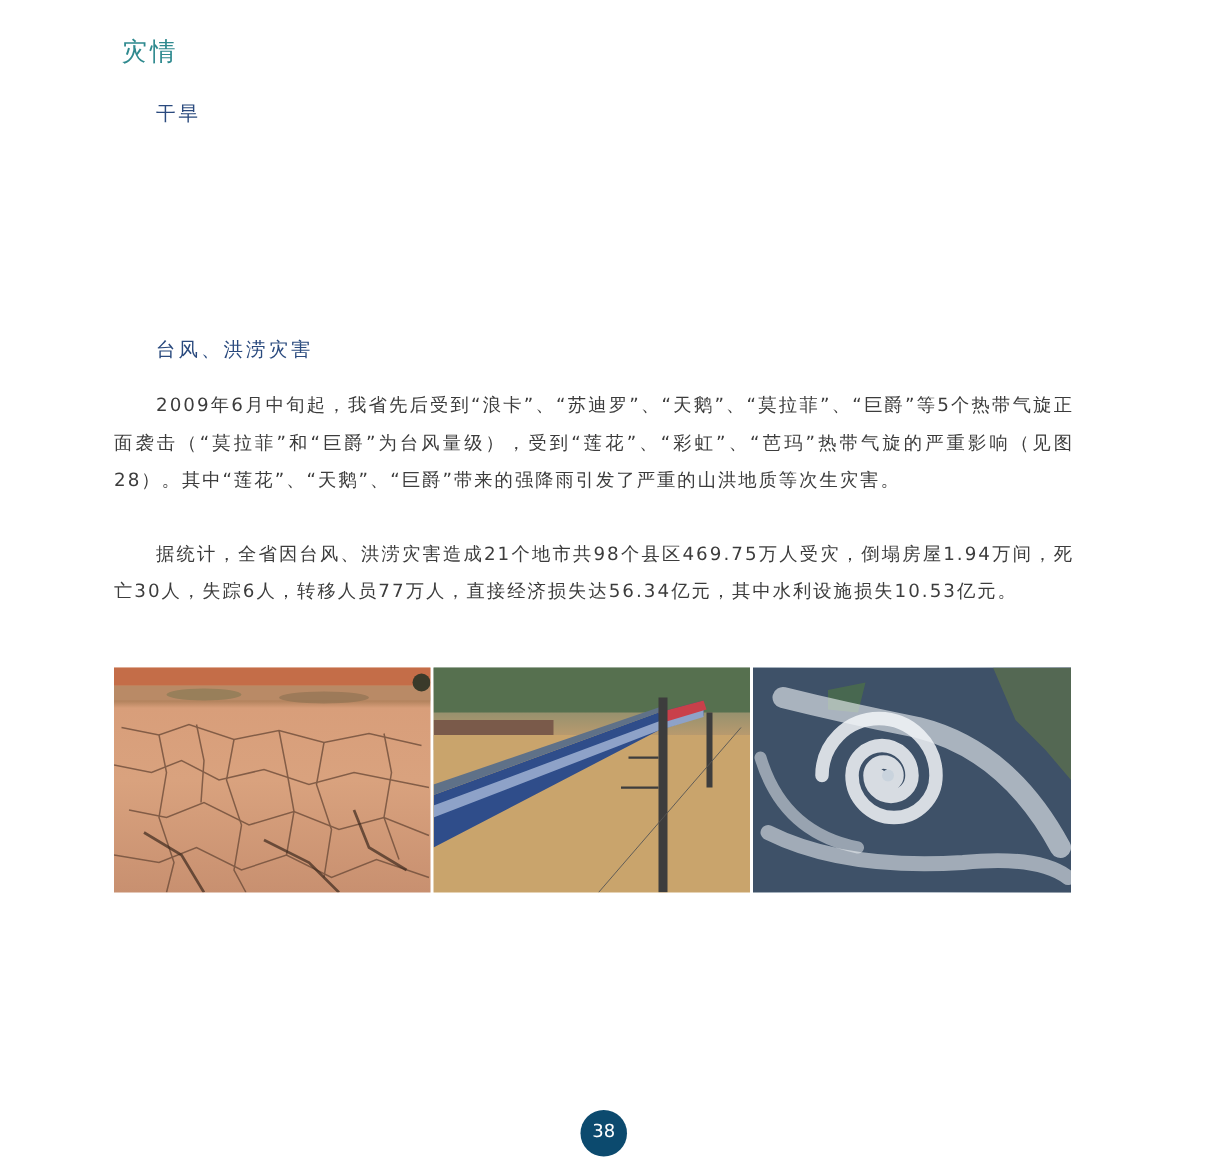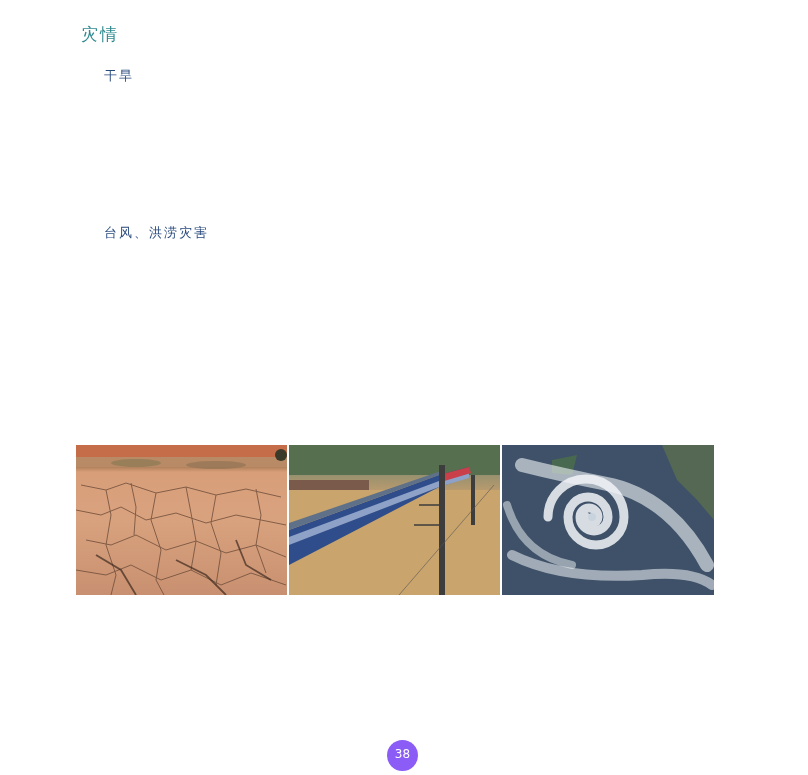--- a/index.html
+++ b/index.html
@@ -80,40 +80,42 @@
       background:
         radial-gradient(circle at 42% 48%, #ffffff 0%, #f3f5f7 18%, #dfe5ea 32%, #b9c4cf 48%, #6e8296 70%, #3d4f63 100%);
     }
     .page-badge {
       position: absolute;
       left: 387px;
       top: 740px;
       width: 31px;
       height: 31px;
       border-radius: 50%;
-      background: #8b5cf6;
+      background: #0c4a6e;
       color: #ffffff;
       font-size: 12px;
       text-align: center;
       line-height: 29px;
     }
   </style>
 </head>
 <body>
 
 <div class="page">
 
   <h1 class="section-title">灾情</h1>
 
   <h2 class="sub-heading" style="top:67px;text-align:right;">干旱</h2>
 
 
   <h2 class="sub-heading" style="top:224px;">台风、洪涝灾害</h2>
 
+  <p class="para" style="top:258px;">2009年6月中旬起，我省先后受到“浪卡”、“苏迪罗”、“天鹅”、“莫拉菲”、“巨爵”等5个热带气旋正面袭击（“莫拉菲”和“巨爵”为台风量级），受到“莲花”、“彩虹”、“芭玛”热带气旋的严重影响（见图28）。其中“莲花”、“天鹅”、“巨爵”带来的强降雨引发了严重的山洪地质等次生灾害。</p>
 
+  <p class="para" style="top:357px;">据统计，全省因台风、洪涝灾害造成21个地市共98个县区469.75万人受灾，倒塌房屋1.94万间，死亡30人，失踪6人，转移人员77万人，直接经济损失达56.34亿元，其中水利设施损失10.53亿元。</p>
 
   <div class="photos">
     <div class="photo photo-drought">
       <svg width="211" height="150" viewBox="0 0 211 150">
         <rect x="0" y="0" width="211" height="12" fill="#c46d48"></rect>
         <rect x="0" y="12" width="211" height="10" fill="#b98a66"></rect>
         <ellipse cx="60" cy="18" rx="25" ry="4" fill="#8a7a55" opacity="0.7"></ellipse>
         <ellipse cx="140" cy="20" rx="30" ry="4" fill="#8a7050" opacity="0.6"></ellipse>
         <circle cx="205" cy="10" r="6" fill="#3a3a2a"></circle>
         <g stroke="#6e4d3a" stroke-width="1" fill="none" opacity="0.8">

